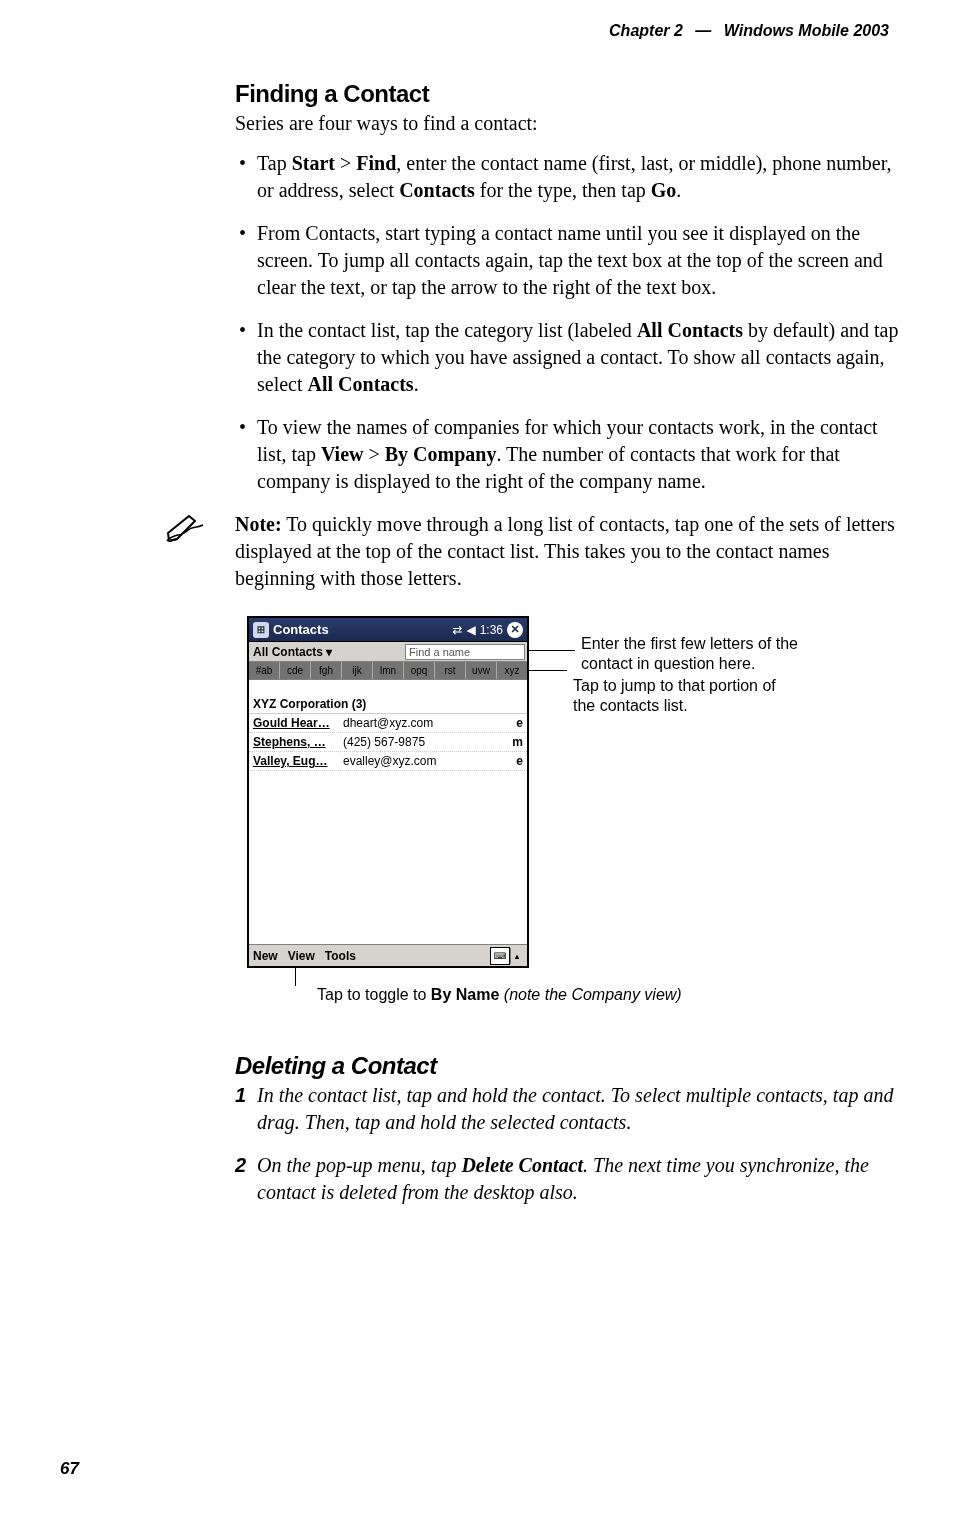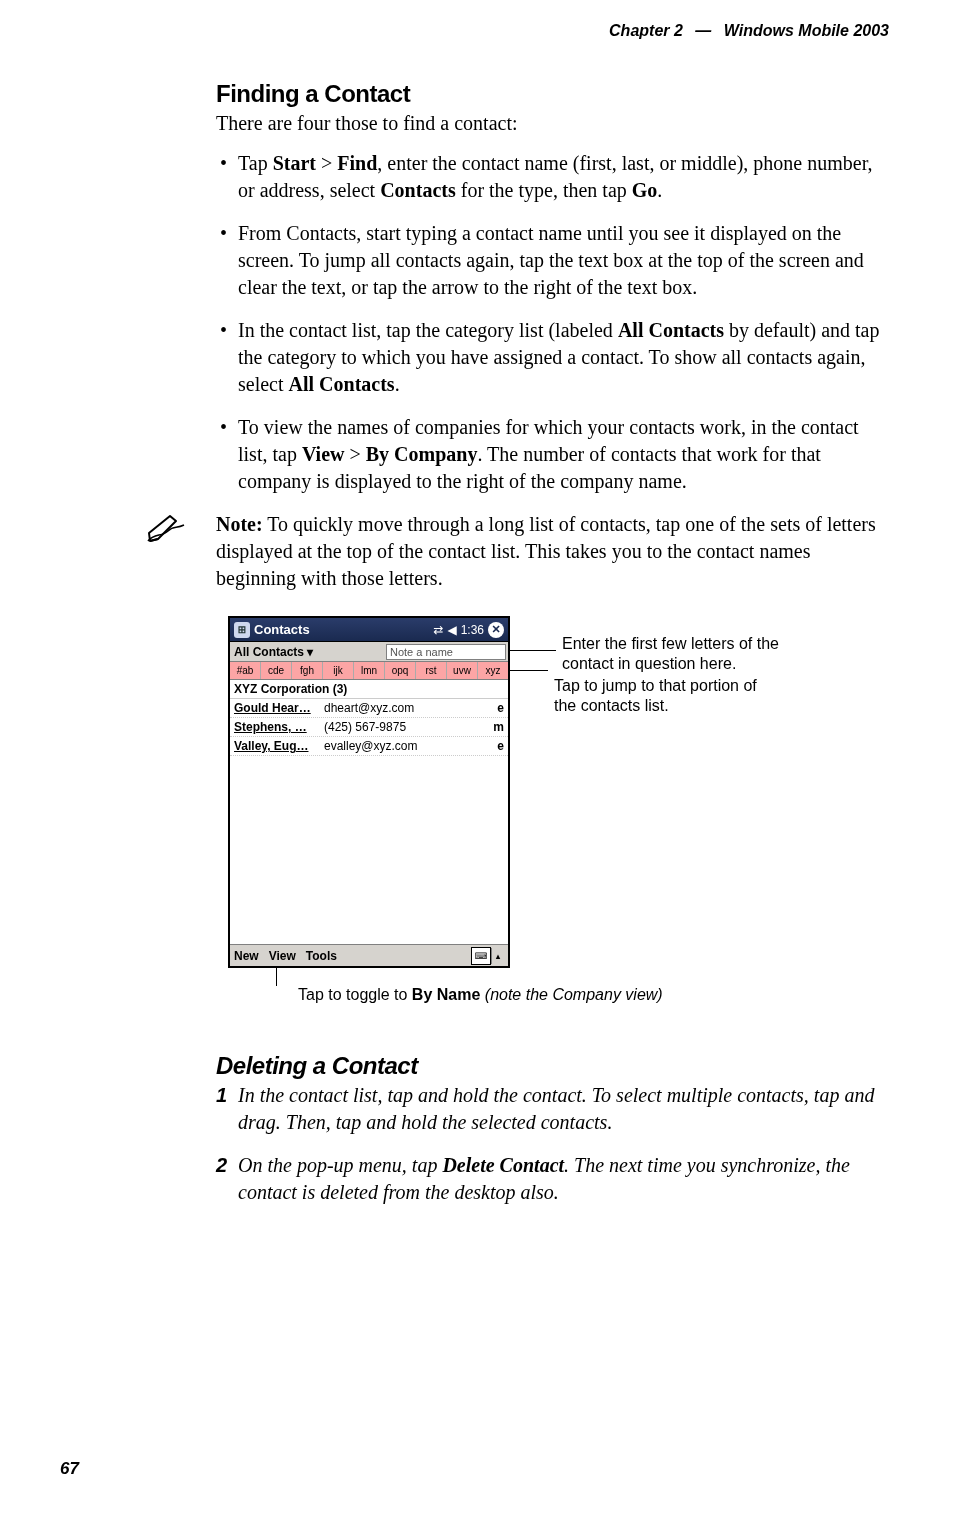--- a/index.html
+++ b/index.html
@@ -20,21 +20,21 @@
     top: 22px;
     right: 80px;
     font-family: Arial, Helvetica, sans-serif;
     font-size: 16px;
     font-weight: bold;
     font-style: italic;
   }
   .running-head .dash { margin: 0 8px; }
   .content {
     position: absolute;
-    left: 216px;
+    left: 235px;
     top: 80px;
     width: 670px;
   }
   .section-title {
     font-family: Arial, Helvetica, sans-serif;
     font-weight: 900;
     font-size: 24px;
     margin: 0 0 2px 0;
     letter-spacing: -0.5px;
   }
@@ -177,38 +177,39 @@
     border: 1px solid #808080;
     font-size: 11px;
     display: flex;
     align-items: center;
     padding: 0 3px;
     color: #555;
     box-sizing: border-box;
   }
   .shot .alpha {
     height: 18px;
-    background: #fca5a5;
+    background: #737373;
     border-bottom: 1px solid #808080;
     display: flex;
     box-sizing: border-box;
   }
   .shot .alpha span {
     flex: 1;
     text-align: center;
     font-size: 10px;
     border-right: 1px solid #aaa;
     line-height: 17px;
   }
   .shot .alpha span:last-child { border-right: none; }
   .shot .grouprow {
     font-weight: bold;
     padding: 2px 4px;
     border-bottom: 1px solid #ccc;
     font-size: 12px;
+    margin-top: 15px;
   }
   .shot .contactrow {
     display: flex;
     padding: 2px 4px;
     border-bottom: 1px dotted #ccc;
     font-size: 12px;
   }
   .shot .contactrow .cname {
     width: 90px;
     font-weight: bold;
@@ -304,21 +305,21 @@
   <div class="running-head">
     <span>Chapter</span>
     <span>2</span>
     <span class="dash">—</span>
     <span>Windows Mobile 2003</span>
   </div>
 
   <div class="content">
 
     <h2 class="section-title">Finding a Contact</h2>
-    <p class="intro">There are four those to find a contact:</p>
+    <p class="intro">Series are four ways to find a contact:</p>
 
     <ul class="bullets">
       <li>Tap <b>Start</b> &gt; <b>Find</b>, enter the contact name (first, last, or middle), phone number, or address, select <b>Contacts</b> for the type, then tap <b>Go</b>.</li>
       <li>From Contacts, start typing a contact name until you see it displayed on the screen. To jump all contacts again, tap the text box at the top of the screen and clear the text, or tap the arrow to the right of the text box.</li>
       <li>In the contact list, tap the category list (labeled <b>All Contacts</b> by default) and tap the category to which you have assigned a contact. To show all contacts again, select <b>All Contacts</b>.</li>
       <li>To view the names of companies for which your contacts work, in the contact list, tap <b>View</b> &gt; <b>By Company</b>. The number of contacts that work for that company is displayed to the right of the company name.</li>
     </ul>
 
     <div class="note-block">
       <span class="note-icon">
@@ -341,21 +342,21 @@
           <div class="spk">◀</div>
           <div class="clk">1:36</div>
           <div class="close">✕</div>
         </div>
         <div class="toolbar">
           <div class="catlabel">
             <span>All Contacts</span>
             <span>▾</span>
           </div>
           <div class="findbox">
-            <span>Note a name</span>
+            <span>Find a name</span>
           </div>
         </div>
         <div class="alpha">
           <span>#ab</span>
           <span>cde</span>
           <span>fgh</span>
           <span>ijk</span>
           <span>lmn</span>
           <span>opq</span>
           <span>rst</span>

